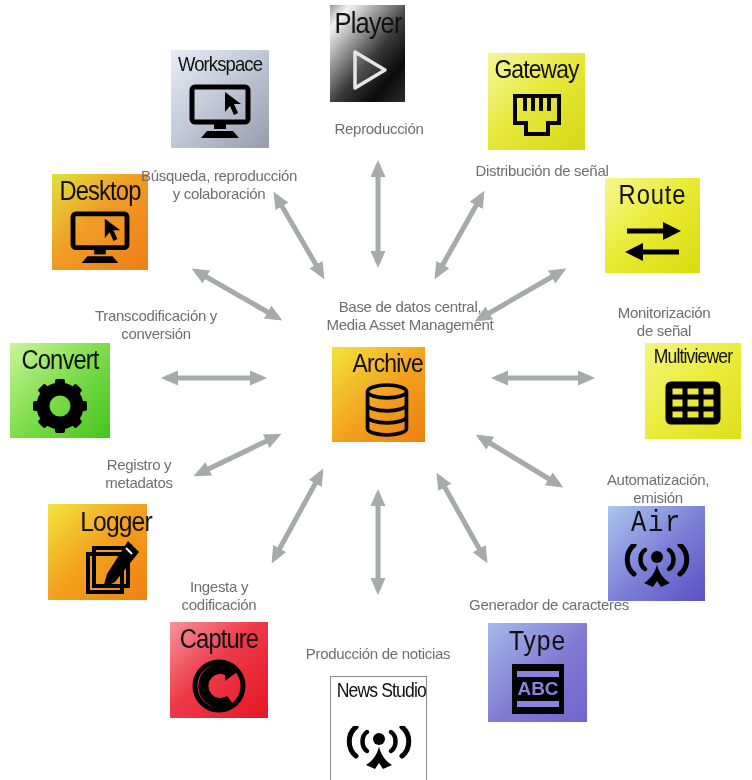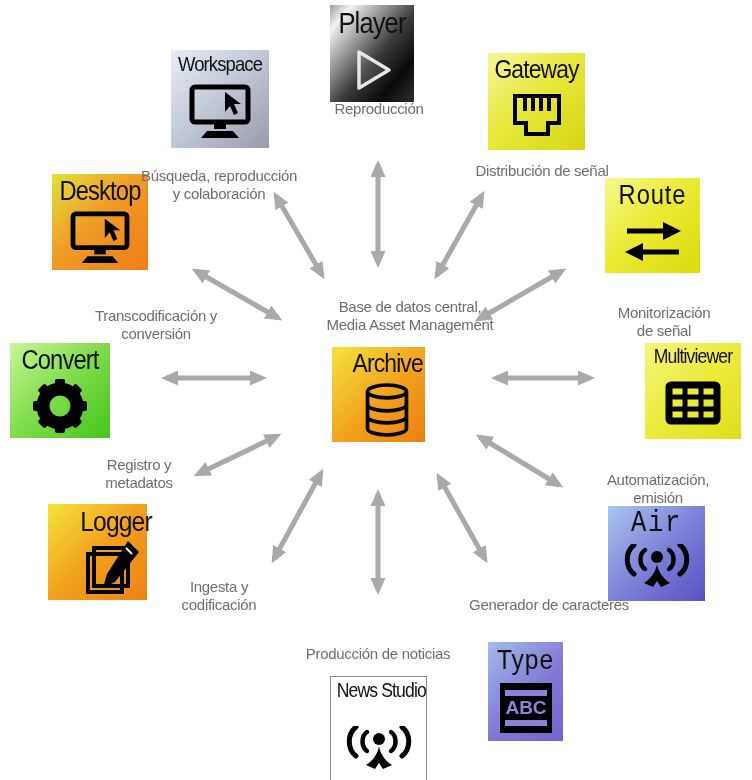--- a/index.html
+++ b/index.html
@@ -49,21 +49,21 @@
       <line x1="166" y1="378" x2="262" y2="378" marker-start="url(#ah)" marker-end="url(#ah)"></line>
       <line x1="496" y1="378" x2="590" y2="378" marker-start="url(#ah)" marker-end="url(#ah)"></line>
       <line x1="198" y1="474" x2="277" y2="436" marker-start="url(#ah)" marker-end="url(#ah)"></line>
       <line x1="480" y1="437" x2="559" y2="485" marker-start="url(#ah)" marker-end="url(#ah)"></line>
       <line x1="274" y1="559" x2="321" y2="473" marker-start="url(#ah)" marker-end="url(#ah)"></line>
       <line x1="439" y1="477" x2="485" y2="559" marker-start="url(#ah)" marker-end="url(#ah)"></line>
       <line x1="378" y1="494" x2="378" y2="590" marker-start="url(#ah)" marker-end="url(#ah)"></line>
     </g>
   </svg>
 
-  <div class="box g-player" style="left:330px;top:5px;width:84px;height:97px;">
+  <div class="box g-player" style="left:330px;top:5px;width:75px;height:97px;">
     <div class="box-title" style="font-size:29px;">Player</div>
     <svg class="icon" width="44" height="46" viewBox="0 0 44 46">
       <polygon points="9,5 39,23 9,41" fill="rgba(255,255,255,0.10)" stroke="#e6e6e6" stroke-width="3.5" stroke-linejoin="round"></polygon>
     </svg>
   </div>
 
   <div class="box g-workspace" style="left:171px;top:50px;width:98px;height:98px;">
     <div class="box-title" style="font-size:21px;">Workspace</div>
     <svg class="icon" width="64" height="56" viewBox="0 0 64 56">
       <rect x="4" y="3" width="56" height="35" rx="3" fill="none" stroke="#000" stroke-width="5"></rect>
@@ -120,21 +120,21 @@
     <svg class="icon" width="72" height="52" viewBox="0 0 72 52">
       <circle cx="36" cy="13" r="6" fill="#000"></circle>
       <path d="M36,20 C35,27 30,35 23,39 L32,43 L36,37 L40,43 L49,39 C42,35 37,27 36,20 Z" fill="#000"></path>
       <path d="M24,6 C18,10 18,21 24,25" fill="none" stroke="#000" stroke-width="4.5" stroke-linecap="round"></path>
       <path d="M13,1 C4,8 4,23 13,30" fill="none" stroke="#000" stroke-width="5" stroke-linecap="round"></path>
       <path d="M48,6 C54,10 54,21 48,25" fill="none" stroke="#000" stroke-width="4.5" stroke-linecap="round"></path>
       <path d="M59,1 C68,8 68,23 59,30" fill="none" stroke="#000" stroke-width="5" stroke-linecap="round"></path>
     </svg>
   </div>
 
-  <div class="box g-type" style="left:488px;top:642px;width:75px;height:99px;">
+  <div class="box g-type" style="left:488px;top:623px;width:99px;height:99px;">
     <div class="box-title" style="font-size:28px;letter-spacing:1px;">Type</div>
     <svg class="icon" width="58" height="54" viewBox="0 0 58 54">
       <rect x="3" y="2" width="52" height="50" fill="#000"></rect>
       <rect x="8" y="9" width="42" height="6" fill="#8b82d9"></rect>
       <rect x="8" y="39" width="42" height="6" fill="#8b82d9"></rect>
       <text x="29" y="33" text-anchor="middle" font-size="19" font-weight="bold" fill="#8b82d9">ABC</text>
     </svg>
   </div>
 
   <div class="box g-news" style="left:330px;top:676px;width:97px;height:128px;">
@@ -142,20 +142,28 @@
     <svg class="icon" width="72" height="52" viewBox="0 0 72 52">
       <circle cx="36" cy="13" r="6" fill="#000"></circle>
       <path d="M36,20 C35,27 30,35 23,39 L32,43 L36,37 L40,43 L49,39 C42,35 37,27 36,20 Z" fill="#000"></path>
       <path d="M24,6 C18,10 18,21 24,25" fill="none" stroke="#000" stroke-width="4.5" stroke-linecap="round"></path>
       <path d="M13,1 C4,8 4,23 13,30" fill="none" stroke="#000" stroke-width="5" stroke-linecap="round"></path>
       <path d="M48,6 C54,10 54,21 48,25" fill="none" stroke="#000" stroke-width="4.5" stroke-linecap="round"></path>
       <path d="M59,1 C68,8 68,23 59,30" fill="none" stroke="#000" stroke-width="5" stroke-linecap="round"></path>
     </svg>
   </div>
 
+  <div class="box g-capture" style="left:170px;top:622px;width:98px;height:96px;">
+    <div class="box-title" style="font-size:27px;">Capture</div>
+    <svg class="icon" width="56" height="58" viewBox="0 0 56 58">
+      <circle cx="28" cy="29" r="24" fill="none" stroke="#000" stroke-width="5"></circle>
+      <path d="M39,15 A17,17 0 1 0 39,43" fill="none" stroke="#000" stroke-width="10"></path>
+      <polygon points="34,8 46,15 34,24" fill="#000"></polygon>
+    </svg>
+  </div>
 
   <div class="box g-logger" style="left:48px;top:504px;width:99px;height:96px;">
     <div class="box-title" style="font-size:28px;">Logger</div>
     <svg class="icon" width="60" height="56" viewBox="0 0 60 56">
       <rect x="6" y="14" width="34" height="38" fill="none" stroke="#000" stroke-width="4"></rect>
       <rect x="12" y="8" width="34" height="38" fill="none" stroke="#000" stroke-width="4"></rect>
       <polygon points="46,1 57,12 33,42 21,48 25,34" fill="#000"></polygon>
       <line x1="44" y1="8" x2="50" y2="14" stroke="#fff" stroke-width="2"></line>
     </svg>
   </div>
@@ -180,21 +188,21 @@
   <div class="box g-archive" style="left:332px;top:347px;width:93px;height:95px;">
     <div class="box-title" style="font-size:26px;">Archive</div>
     <svg class="icon" width="50" height="58" viewBox="0 0 54 60">
       <ellipse cx="27" cy="10" rx="21" ry="7" fill="none" stroke="#000" stroke-width="4"></ellipse>
       <path d="M6,10 V50 A21,7 0 0 0 48,50 V10" fill="none" stroke="#000" stroke-width="4"></path>
       <path d="M6,24 A21,7 0 0 0 48,24" fill="none" stroke="#000" stroke-width="4"></path>
       <path d="M6,37 A21,7 0 0 0 48,37" fill="none" stroke="#000" stroke-width="4"></path>
     </svg>
   </div>
 
-  <div class="caption" style="left:379px;top:100px;">Reproducción</div>
+  <div class="caption" style="left:379px;top:120px;">Reproducción</div>
   <div class="caption" style="left:219px;top:167px;">Búsqueda, reproducción
 y colaboración</div>
   <div class="caption" style="left:542px;top:162px;">Distribución de señal</div>
   <div class="caption" style="left:664px;top:304px;">Monitorización de señal</div>
   <div class="caption" style="left:156px;top:307px;">Transcodificación y
 conversión</div>
   <div class="caption" style="left:378px;top:298px;margin-left:32px;">Base de datos central,
 Media Asset Management</div>
   <div class="caption" style="left:139px;top:456px;">Registro y
 metadatos</div>

